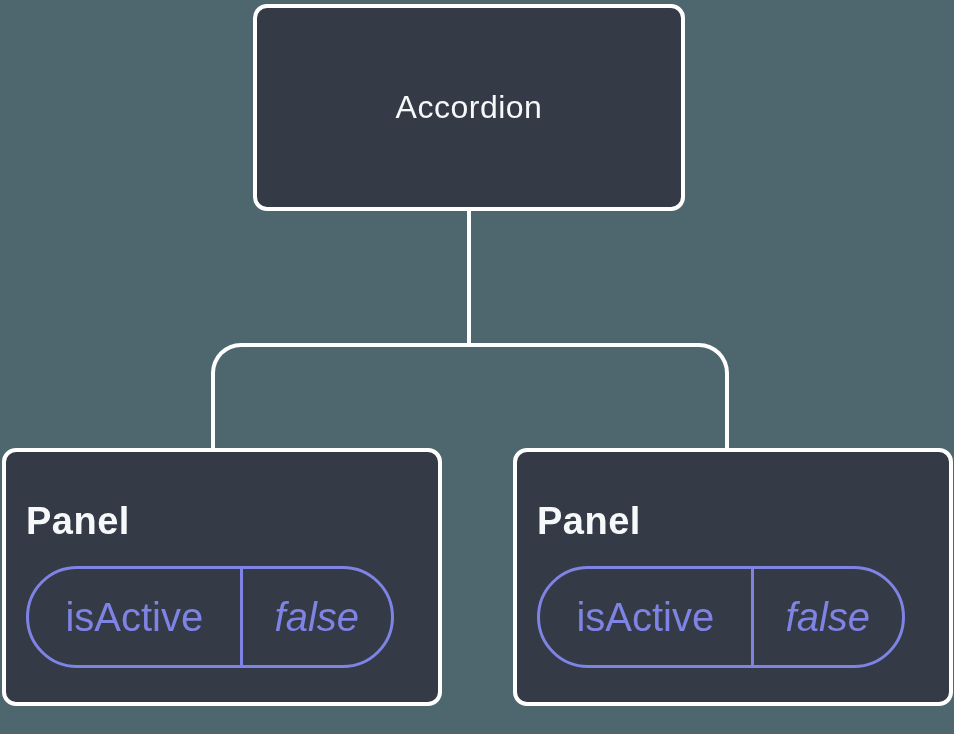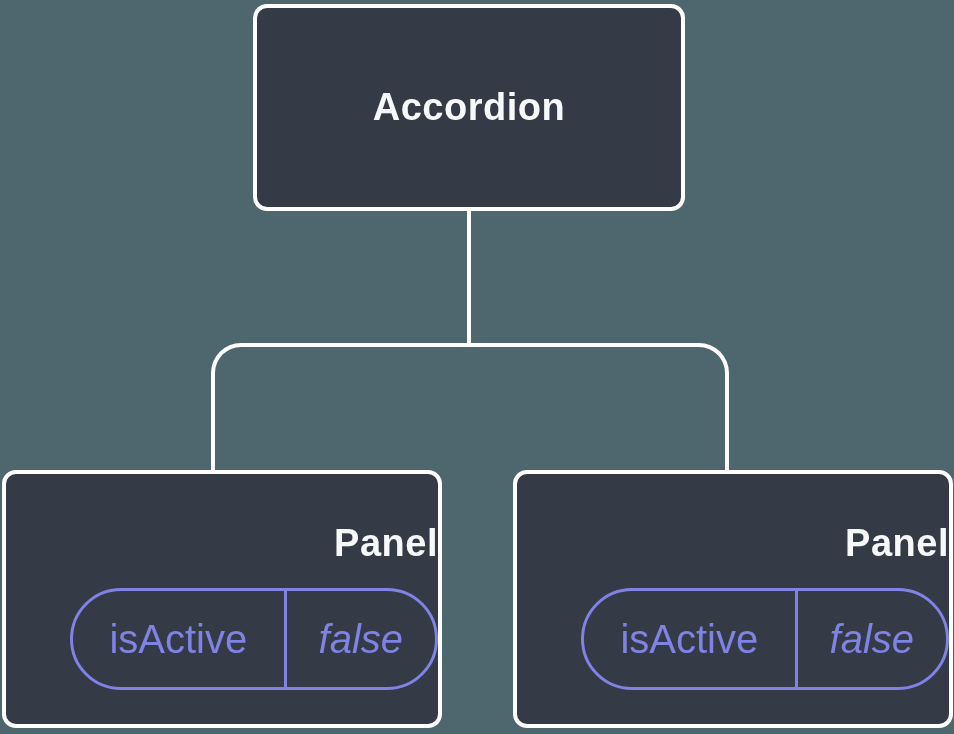--- a/index.html
+++ b/index.html
@@ -24,45 +24,46 @@
     background:var(--node-fill);
     border:4px solid var(--node-border);
     border-radius:14px;
   }
   .root-node{
     left:253px;top:4px;width:432px;height:207px;
     display:flex;align-items:center;justify-content:center;
   }
   .node-title{
     color:var(--node-text);
-    font-size:38px;
-    font-weight:700;
+    font-size:32px;
+    font-weight:400;
     letter-spacing:0.5px;
     text-align:right;
   }
 
   
   .stem{
     position:absolute;
     left:467px;top:209px;width:4px;height:138px;
     background:var(--node-border);
   }
   .bracket{
     position:absolute;
     left:211px;top:343px;width:518px;height:127px;
     border-top:4px solid var(--node-border);
     border-left:4px solid var(--node-border);
     border-right:4px solid var(--node-border);
     border-radius:30px 30px 0 0;
   }
 
   .panel-node{
-    top:470px;width:440px;height:258px;
-    display:flex;flex-direction:column;align-items:flex-end;
+    top:448px;width:440px;height:258px;
+    display:flex;flex-direction:column;align-items:flex-start;
     padding-top:46px;
+    padding-left:20px;
   }
   .panel-left{left:2px;}
   .panel-right{left:513px;}
   .panel-title{
     color:var(--node-text);
     font-size:38px;
     font-weight:600;
     line-height:46px;
     letter-spacing:0.5px;
   }

